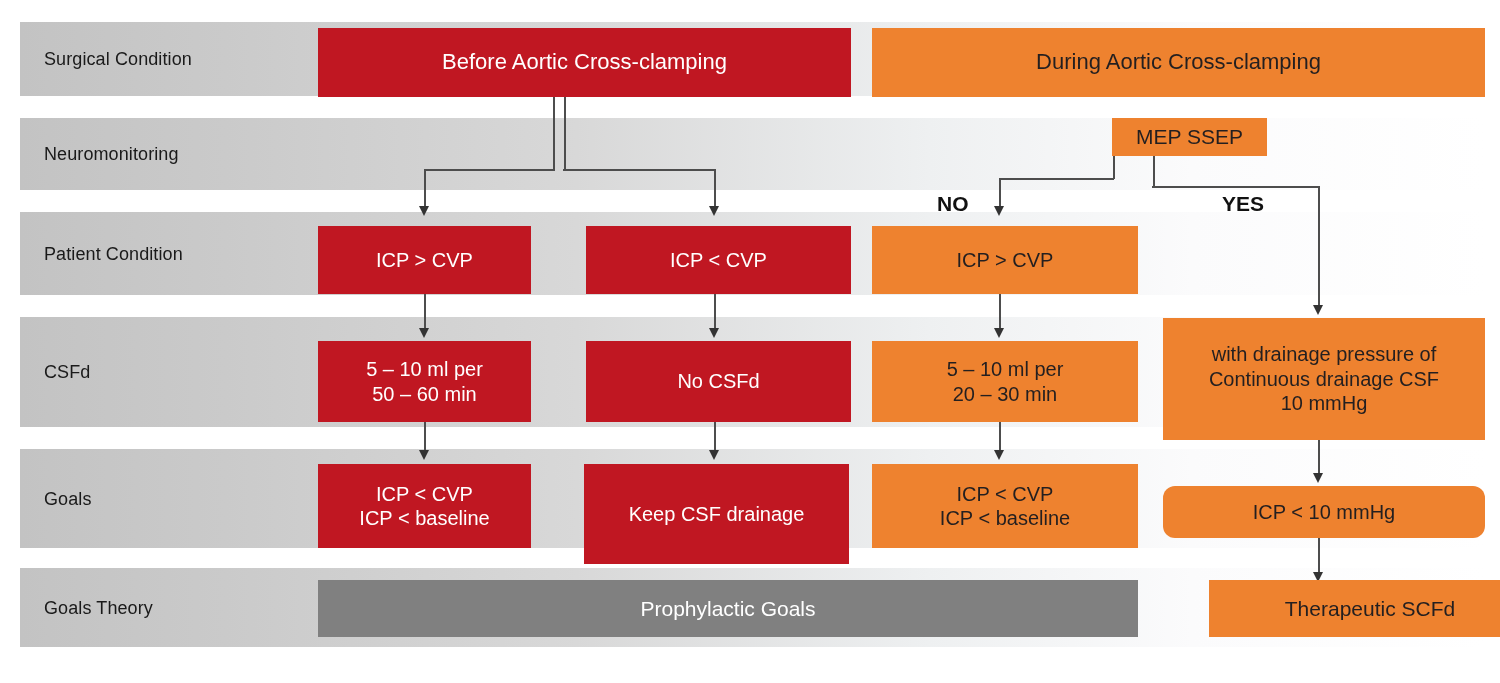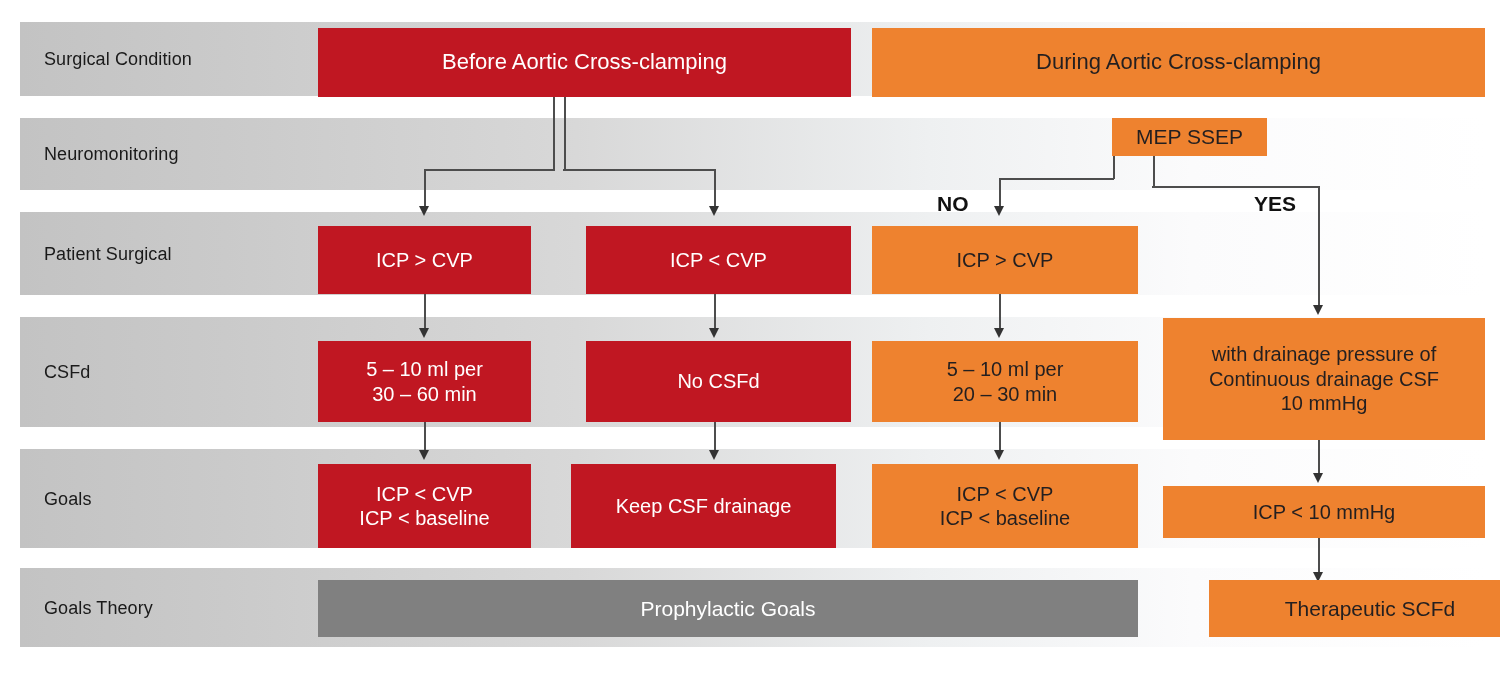--- a/index.html
+++ b/index.html
@@ -81,21 +81,21 @@
 
 <div id="chart">
 
   <div class="row-band" style="top:22px;height:74px;">
     <span class="row-label">Surgical Condition</span>
   </div>
   <div class="row-band" style="top:118px;height:72px;">
     <span class="row-label">Neuromonitoring</span>
   </div>
   <div class="row-band" style="top:212px;height:83px;">
-    <span class="row-label">Patient Surgical</span>
+    <span class="row-label">Patient Condition</span>
   </div>
   <div class="row-band" style="top:317px;height:110px;">
     <span class="row-label">CSFd</span>
   </div>
   <div class="row-band" style="top:449px;height:99px;">
     <span class="row-label">Goals</span>
   </div>
   <div class="row-band" style="top:568px;height:79px;">
     <span class="row-label">Goals Theory</span>
   </div>
@@ -114,21 +114,21 @@
   <div class="ln v" style="left:1113px;top:155px;height:24px;"></div>
   <div class="ln h" style="left:999px;top:178px;width:115px;"></div>
   <div class="ln v" style="left:999px;top:178px;height:33px;"></div>
   <div class="arrowhead" style="left:994px;top:206px;"></div>
   <div class="branch-label" style="left:937px;top:192px;">NO</div>
 
   <div class="ln v" style="left:1153px;top:155px;height:32px;"></div>
   <div class="ln h" style="left:1152px;top:186px;width:167px;"></div>
   <div class="ln v" style="left:1318px;top:186px;height:123px;"></div>
   <div class="arrowhead" style="left:1313px;top:305px;"></div>
-  <div class="branch-label" style="left:1222px;top:192px;margin-left:32px;">YES</div>
+  <div class="branch-label" style="left:1222px;top:192px;">YES</div>
 
   <div class="ln v" style="left:424px;top:294px;height:38px;"></div>
   <div class="arrowhead" style="left:419px;top:328px;"></div>
 
   <div class="ln v" style="left:714px;top:294px;height:38px;"></div>
   <div class="arrowhead" style="left:709px;top:328px;"></div>
 
   <div class="ln v" style="left:999px;top:294px;height:38px;"></div>
   <div class="arrowhead" style="left:994px;top:328px;"></div>
 
@@ -164,21 +164,21 @@
   <div class="node red" style="left:586px;top:226px;width:265px;height:68px;">
     <span class="txt">ICP &lt; CVP</span>
   </div>
   <div class="node orange" style="left:872px;top:226px;width:266px;height:68px;">
     <span class="txt">ICP &gt; CVP</span>
   </div>
 
   <div class="node red" style="left:318px;top:341px;width:213px;height:81px;">
     <span>
       <span style="display:block">5 – 10 ml per</span>
-      <span style="display:block">30 – 60 min</span>
+      <span style="display:block">50 – 60 min</span>
     </span>
   </div>
   <div class="node red" style="left:586px;top:341px;width:265px;height:81px;">
     <span class="txt">No CSFd</span>
   </div>
   <div class="node orange" style="left:872px;top:341px;width:266px;height:81px;">
     <span>
       <span style="display:block">5 – 10 ml per</span>
       <span style="display:block">20 – 30 min</span>
     </span>
@@ -190,32 +190,32 @@
       <span style="display:block">10 mmHg</span>
     </span>
   </div>
 
   <div class="node red" style="left:318px;top:464px;width:213px;height:84px;">
     <span>
       <span style="display:block">ICP &lt; CVP</span>
       <span style="display:block">ICP &lt; baseline</span>
     </span>
   </div>
-  <div class="node red" style="left:571px;top:464px;width:265px;height:84px;">
+  <div class="node red" style="left:584px;top:464px;width:265px;height:100px;">
     <span>
       <span style="display:block">Keep CSF drainage</span>
     </span>
   </div>
   <div class="node orange" style="left:872px;top:464px;width:266px;height:84px;">
     <span>
       <span style="display:block">ICP &lt; CVP</span>
       <span style="display:block">ICP &lt; baseline</span>
     </span>
   </div>
-  <div class="node orange" style="left:1163px;top:486px;width:322px;height:52px;">
+  <div class="node orange" style="left:1163px;top:486px;width:322px;height:52px;border-radius:12px;">
     <span class="txt">ICP &lt; 10 mmHg</span>
   </div>
 
   <div class="node gray" style="left:318px;top:580px;width:820px;height:57px;font-size:21px;">
     <span class="txt">Prophylactic Goals</span>
   </div>
   <div class="node orange" style="left:1209px;top:580px;width:322px;height:57px;font-size:21px;">
     <span class="txt">Therapeutic SCFd</span>
   </div>
 

